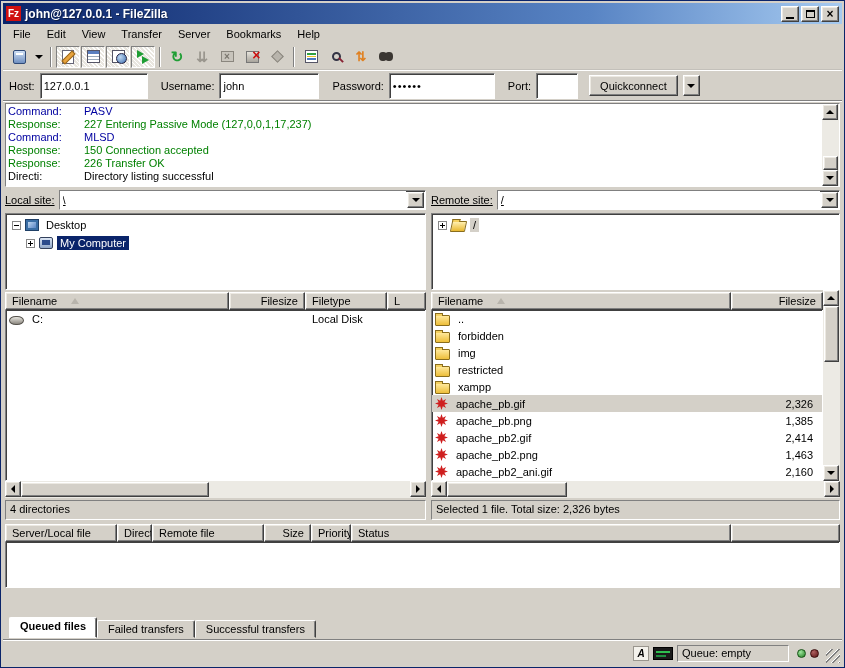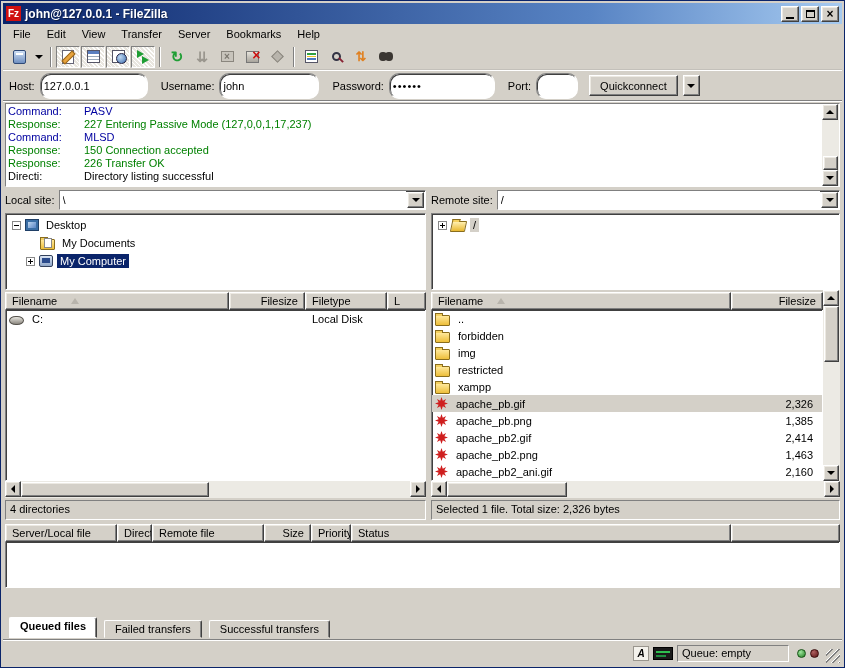--- a/index.html
+++ b/index.html
@@ -87,21 +87,21 @@
   .i-sync { color:#E08020; font-size:13px; font-weight:bold; }
   .i-binoc { width:14px; height:9px; position:relative; }
   .i-binoc::before, .i-binoc::after { content:""; position:absolute; top:0; width:8px; height:9px;
                   background:#3A3632; border-radius:45%; }
   .i-binoc::before { left:0; } .i-binoc::after { right:0; }
 
   
   .quickbar { height:30px; display:flex; align-items:center; gap:5px; padding:0 6px; flex:0 0 auto;
               border-bottom:1px solid #808080; box-shadow:0 1px 0 #fff; }
   .qlabel { white-space:nowrap; }
-  .qinput { height:20px; padding:12px 3px; font:11px "Liberation Sans",sans-serif; outline:none;border-radius:10px; }
+  .qinput { height:20px; padding:12px 3px; font:11px "Liberation Sans",sans-serif; outline:none; }
   .qbtn { height:21px; padding:2px 10px; font:11px "Liberation Sans",sans-serif; display:flex;
           align-items:center; }
   .qbtn-drop { width:17px; height:21px; display:flex; align-items:center; justify-content:center; }
 
   
   .logwrap { height:84px; margin:2px 2px 0 2px; display:flex; flex:0 0 auto; }
   .logbox { flex:1; background:#fff; padding:1px 0 0 2px; overflow:hidden; display:flex; flex-direction:column; }
   .logline { display:flex; line-height:13px; white-space:nowrap; }
   .logline .llabel { width:76px; flex:0 0 auto; }
   .log-command { color:#0000A0; } .log-response { color:#008000; } .log-status { color:#000; }
@@ -111,21 +111,21 @@
   .hscroll { height:17px; background:#ECEAE4; display:flex; flex:0 0 auto; }
   .sbtn { width:16px; height:16px; flex:0 0 auto; display:flex; align-items:center; justify-content:center; }
   .vthumb { width:15px; margin:0 1px; flex:0 0 auto; }
   .hthumb { height:15px; margin:1px 0; flex:0 0 auto; }
   .sspacer { flex:1; }
 
   
   .panes { display:flex; gap:5px; padding:2px; flex:0 0 auto; }
   .pane { display:flex; flex-direction:column; }
   .pane.left { width:421px; } .pane.right { flex:1; }
-  .siterow { height:22px; display:flex; align-items:center; gap:4px; flex:0 0 auto; }
+  .siterow { height:22px; display:flex; align-items:center; gap:4px; flex:0 0 auto;text-decoration:underline; }
   .sitecombo { flex:1; height:20px; display:flex; }
   .sitecombo input { flex:1; border:none; outline:none; padding:2px 3px; font:11px "Liberation Sans",sans-serif; }
   .combo-drop { width:17px; height:16px; margin:1px; display:flex; align-items:center; justify-content:center; flex:0 0 auto; }
   .treebox { height:77px; margin-top:2px; background:#fff; overflow:hidden; padding-top:2px; flex:0 0 auto; }
   .trow { display:flex; align-items:center; height:18px; white-space:nowrap; }
   .expander { width:9px; height:9px; background:#fff; border:1px solid #888; margin-right:4px;
               position:relative; flex:0 0 auto; }
   .expander::before, .expander.minus::before { content:""; position:absolute; left:1px; top:3px; width:5px; height:1px; background:#000; }
   .expander.plus::after { content:""; position:absolute; left:3px; top:1px; width:1px; height:5px; background:#000; }
   .tlabel { padding:1px 3px; }
@@ -172,21 +172,21 @@
   .c-ltype { width:82px; flex:0 0 auto; } .c-llast { flex:1; }
   
   .c-rname { flex:1; } .c-rsize { width:92px; flex:0 0 auto; }
 
   
   .queuewrap { display:flex; flex-direction:column; flex:1; min-height:0; padding:2px; }
   .queueheader { height:18px; display:flex; flex:0 0 auto; background:#fde047; }
   .qc0 { width:112px; } .qc1 { width:35px; } .qc2 { width:112px; } .qc3 { width:47px; }
   .qc4 { width:40px; } .qc5 { width:380px; } .qc6 { flex:1; }
   .queuebody { flex:1; background:#fff; min-height:0; }
-  .tabs { height:22px; display:flex; align-items:flex-end; gap:7px; padding-left:4px; flex:0 0 auto;margin-top:28px; }
+  .tabs { height:22px; display:flex; align-items:flex-end; gap:0; padding-left:4px; flex:0 0 auto;margin-top:28px; }
   .tab { height:18px; padding:2px 10px; border:1px solid; border-color:#fff #404040 #D4D0C8 #fff;
          border-radius:2px 2px 0 0; background:#D4D0C8; box-shadow:inset -1px 0 0 #808080; }
   .tab.active { height:21px; background:#fff; font-weight:bold; border-bottom-color:#fff; }
 
   
   .statusbar { height:25px; display:flex; align-items:center; justify-content:flex-end; gap:4px;
                padding:2px 2px 2px 6px; flex:0 0 auto; border-top:1px solid #fff; box-shadow:0 -1px 0 #808080; }
   .sb-ascii { width:16px; height:15px; background:#F4F2EC; border:1px solid #9A968E; display:flex;
               align-items:center; justify-content:center; font-weight:bold; font-style:italic; font-size:10px; }
   .sb-speed { width:20px; height:13px; background:#1A1A1A; border:1px solid #000; position:relative; }
@@ -349,24 +349,20 @@
               <span class="tri-down"></span>
             </div>
         </div>
       </div>
       <div class="treebox sunken" style="background:#fff">
         <div class="trow" style="padding-left:6px">
           <span class="expander minus"></span>
           <span class="icon ic-desktop"></span>
           <span class="tlabel">Desktop</span>
         </div>
-        <div class="trow" style="padding-left:34px">
-          <span class="icon ic-folder ic-folder-doc"></span>
-          <span class="tlabel">My Documents</span>
-        </div>
         <div class="trow" style="padding-left:20px">
           <span class="expander plus"></span>
           <span class="icon ic-computer"></span>
           <span class="tlabel sel-active">My Computer</span>
         </div>
       </div>
       <div class="listheader">
         <div class="hcell raised c-lname">
             <span>Filename</span>
             <span class="sort"></span>

